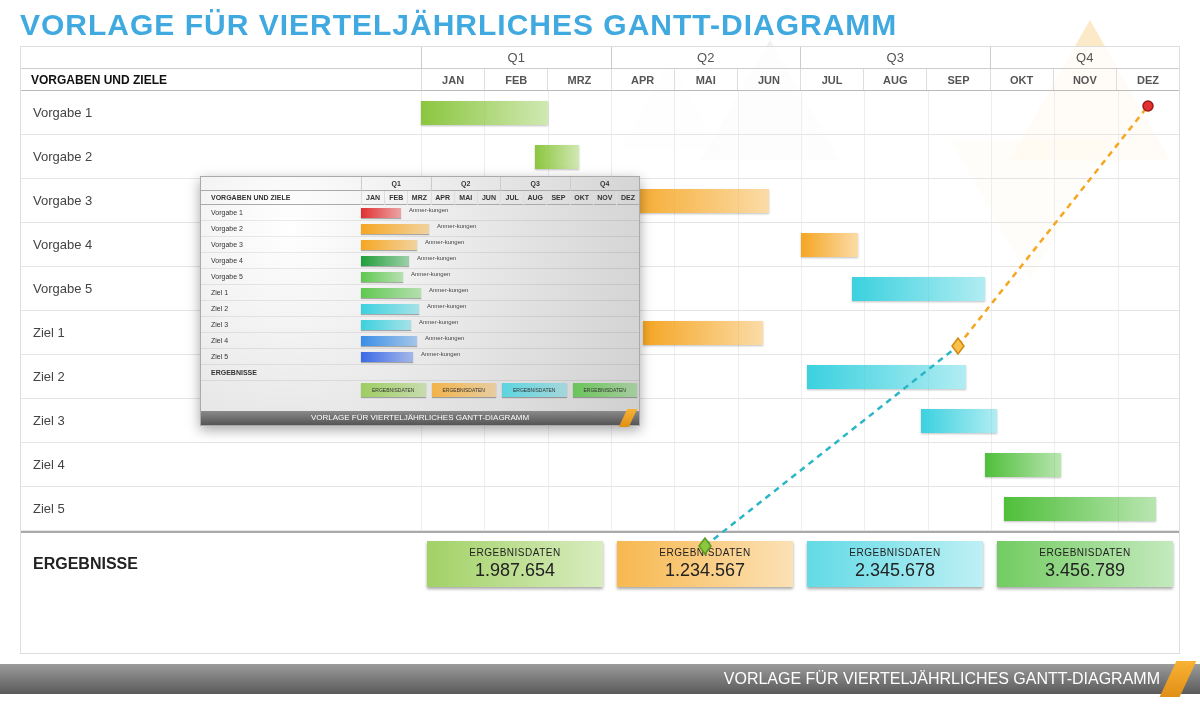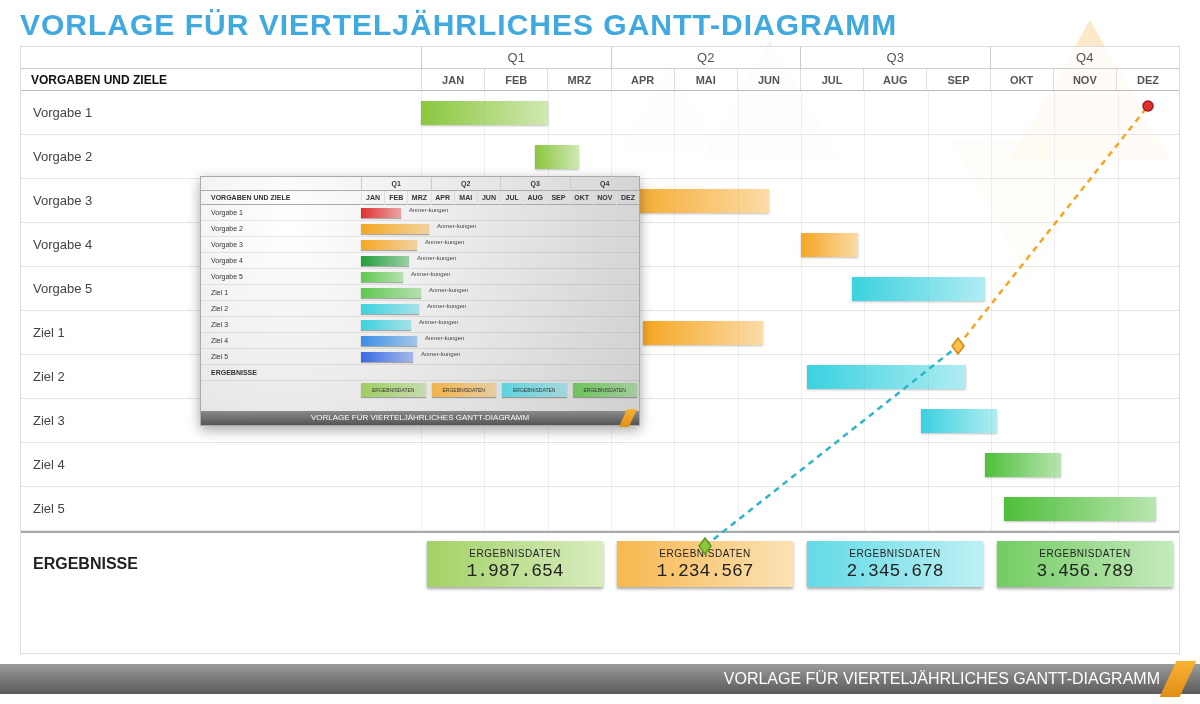--- a/index.html
+++ b/index.html
@@ -38,21 +38,21 @@
 
 
 .bar { position:absolute; height:24px; top:10px; box-shadow: 0 1px 2px rgba(0,0,0,.25); }
 
 
 .results { display:flex; height:64px; border-top:2px solid #aaa; }
 .results .lab{ width:var(--label-w); display:flex; align-items:center; padding-left:12px; font-weight:bold; font-size:16px; color:#222;}
 .results .slots{ flex:1; display:flex; gap:14px; padding:8px 6px;}
 .card { flex:1; display:flex; flex-direction:column; align-items:center; justify-content:center; box-shadow:0 2px 3px rgba(0,0,0,.35); }
 .card .t{ font-size:10px; letter-spacing:.5px; color:#222; }
-.card .v{ font-size:18px; font-weight:500; color:#222; margin-top:2px;font-family:Liberation Mono, monospace;}
+.card .v{ font-size:18px; font-weight:500; color:#222; margin-top:2px;}
 
 
 .ribbon { position:absolute; left:0; right:0; bottom:10px; height:30px; background: linear-gradient(#9b9b9b,#5a5a5a); z-index:3; display:flex; align-items:center; justify-content:flex-end; padding-right:40px; color:#fff; font-size:16px; }
 .ribbon .slash{ position:absolute; right:12px; top:-3px; width:20px; height:36px; transform:skewX(-25deg); background:linear-gradient(#f9b233,#e08f16);}
 
 
 .overlay { position:absolute; left: calc(20px + var(--label-w)); top: 46px; width: calc(1160px - var(--label-w)); height: 554px; z-index: 3; pointer-events:none;}
 
 
 .thumb { position:absolute; top:176px; left:200px; width:440px; height:250px; background: radial-gradient(circle at 20% 20%, #fff, #cfcfcf); border:1px solid #aaa; box-shadow: 0 4px 12px rgba(0,0,0,.35); z-index:10; font-size:7px; color:#333; }

